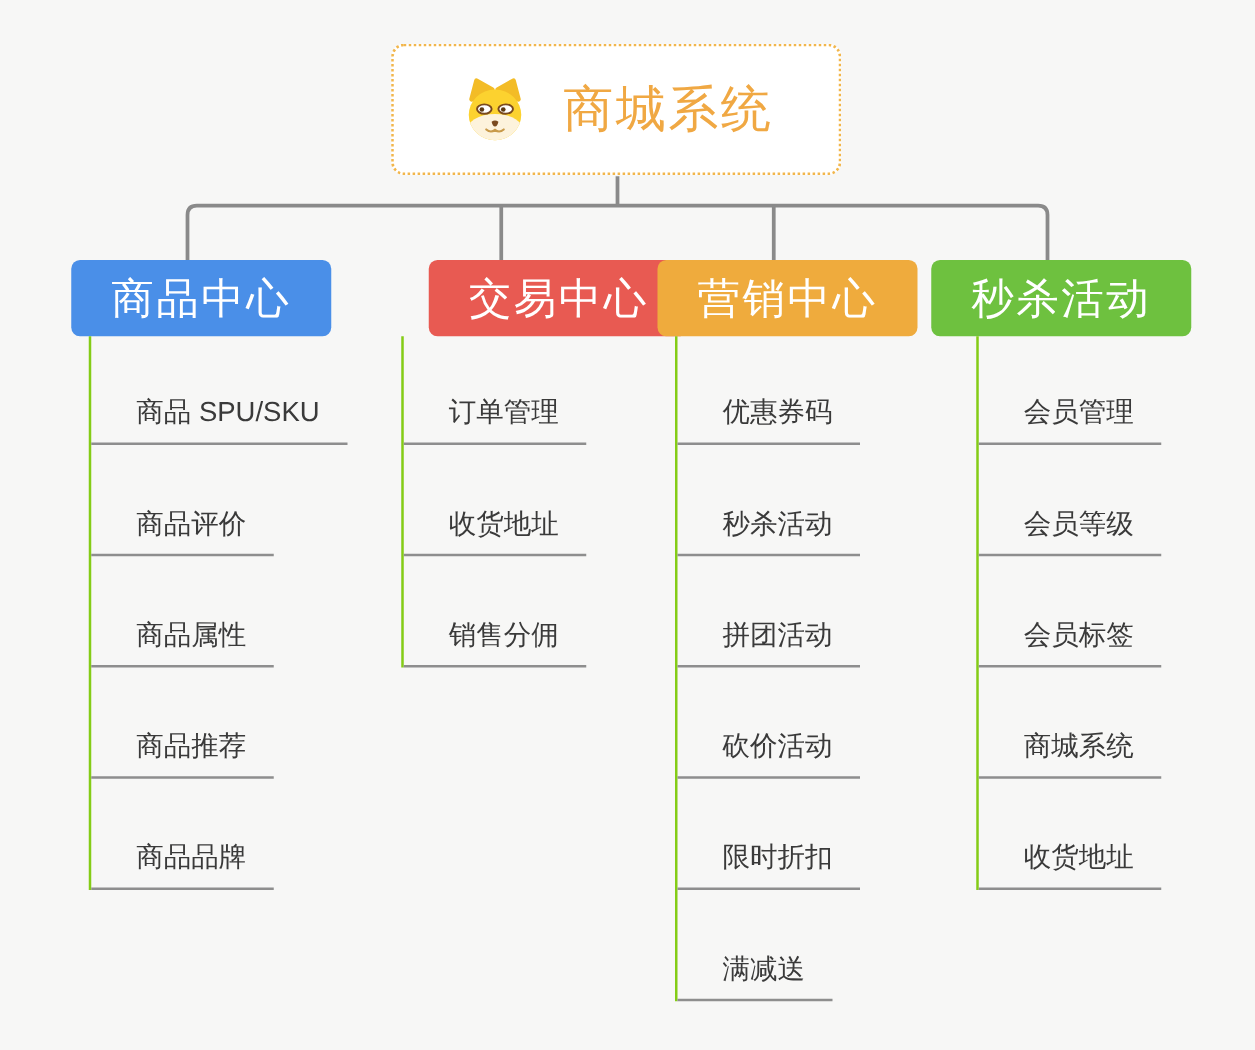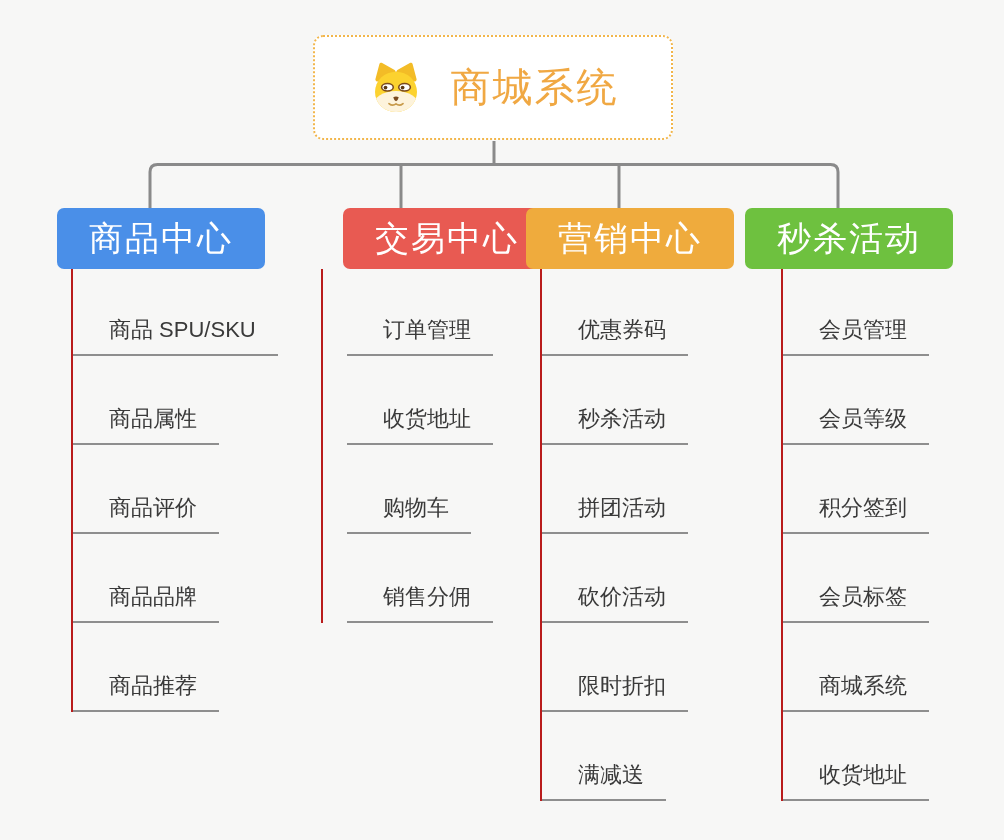--- a/index.html
+++ b/index.html
@@ -28,23 +28,23 @@
     position:absolute;top:208px;width:208px;height:61px;
     border-radius:7px;color:#ffffff;font-size:34px;letter-spacing:2px;
     display:flex;align-items:center;justify-content:center;
     box-sizing:border-box;
   }
   .bx0{left:57px;} .bx1{left:307px;} .bx2{left:526px;} .bx3{left:745px;}
 
   
   .children{
     position:absolute;top:269px;
-    border-left:2px solid #b91c1c;
+    border-left:2px solid #84cc16;
   }
-  .ch0{left:71px;} .ch1{left:321px;padding-left:24px;} .ch2{left:540px;} .ch3{left:781px;}
+  .ch0{left:71px;} .ch1{left:321px;} .ch2{left:540px;} .ch3{left:781px;}
   .leaf{
     height:89px;box-sizing:border-box;
     display:flex;align-items:flex-end;
     padding:0 22px 9px 36px;
     border-bottom:2px solid #8e8e8e;
     width:fit-content;white-space:nowrap;
     font-size:22px;color:#3a3a3a;
   }
   .leaf:first-child{height:87px;}
 </style>
@@ -79,42 +79,40 @@
   <span class="root-title">商城系统</span>
 </div>
 
 <div class="branch-box bx0" style="background-color: rgb(74, 143, 232);">商品中心</div>
 <div class="branch-box bx1" style="background-color: rgb(232, 90, 82); margin-left: 36px;">交易中心</div>
 <div class="branch-box bx2" style="background-color: rgb(239, 171, 61);">营销中心</div>
 <div class="branch-box bx3" style="background-color: rgb(110, 193, 63);">秒杀活动</div>
 
 <div class="children ch0">
   <div class="leaf">商品 SPU/SKU</div>
+  <div class="leaf">商品评价</div>
   <div class="leaf">商品属性</div>
-  <div class="leaf">商品评价</div>
+  <div class="leaf">商品推荐</div>
   <div class="leaf">商品品牌</div>
-  <div class="leaf">商品推荐</div>
 </div>
 
 <div class="children ch1">
   <div class="leaf">订单管理</div>
   <div class="leaf">收货地址</div>
-  <div class="leaf">购物车</div>
   <div class="leaf">销售分佣</div>
 </div>
 
 <div class="children ch2">
   <div class="leaf">优惠券码</div>
   <div class="leaf">秒杀活动</div>
   <div class="leaf">拼团活动</div>
   <div class="leaf">砍价活动</div>
   <div class="leaf">限时折扣</div>
   <div class="leaf">满减送</div>
 </div>
 
 <div class="children ch3">
   <div class="leaf">会员管理</div>
   <div class="leaf">会员等级</div>
-  <div class="leaf">积分签到</div>
   <div class="leaf">会员标签</div>
   <div class="leaf">商城系统</div>
   <div class="leaf">收货地址</div>
 </div>
 
 </body></html>

